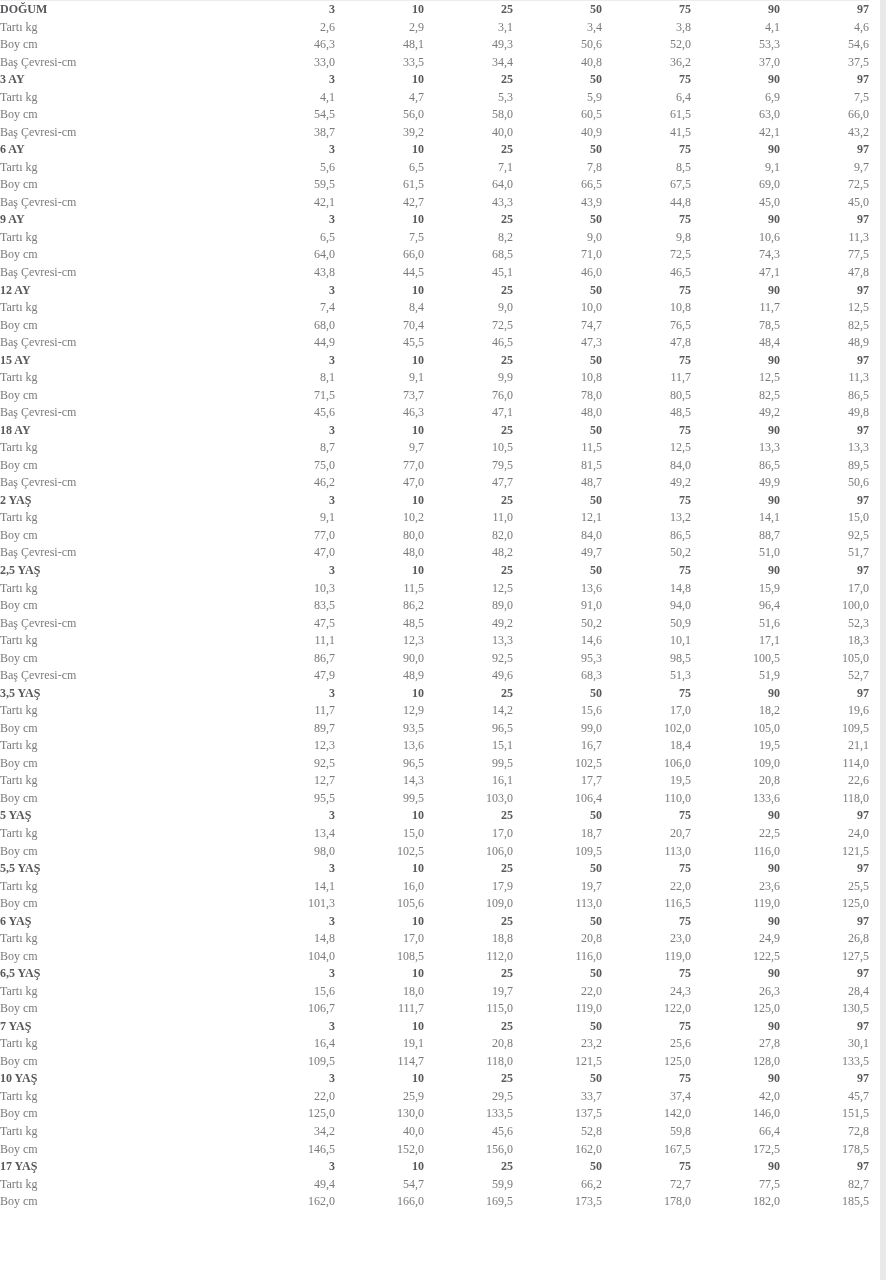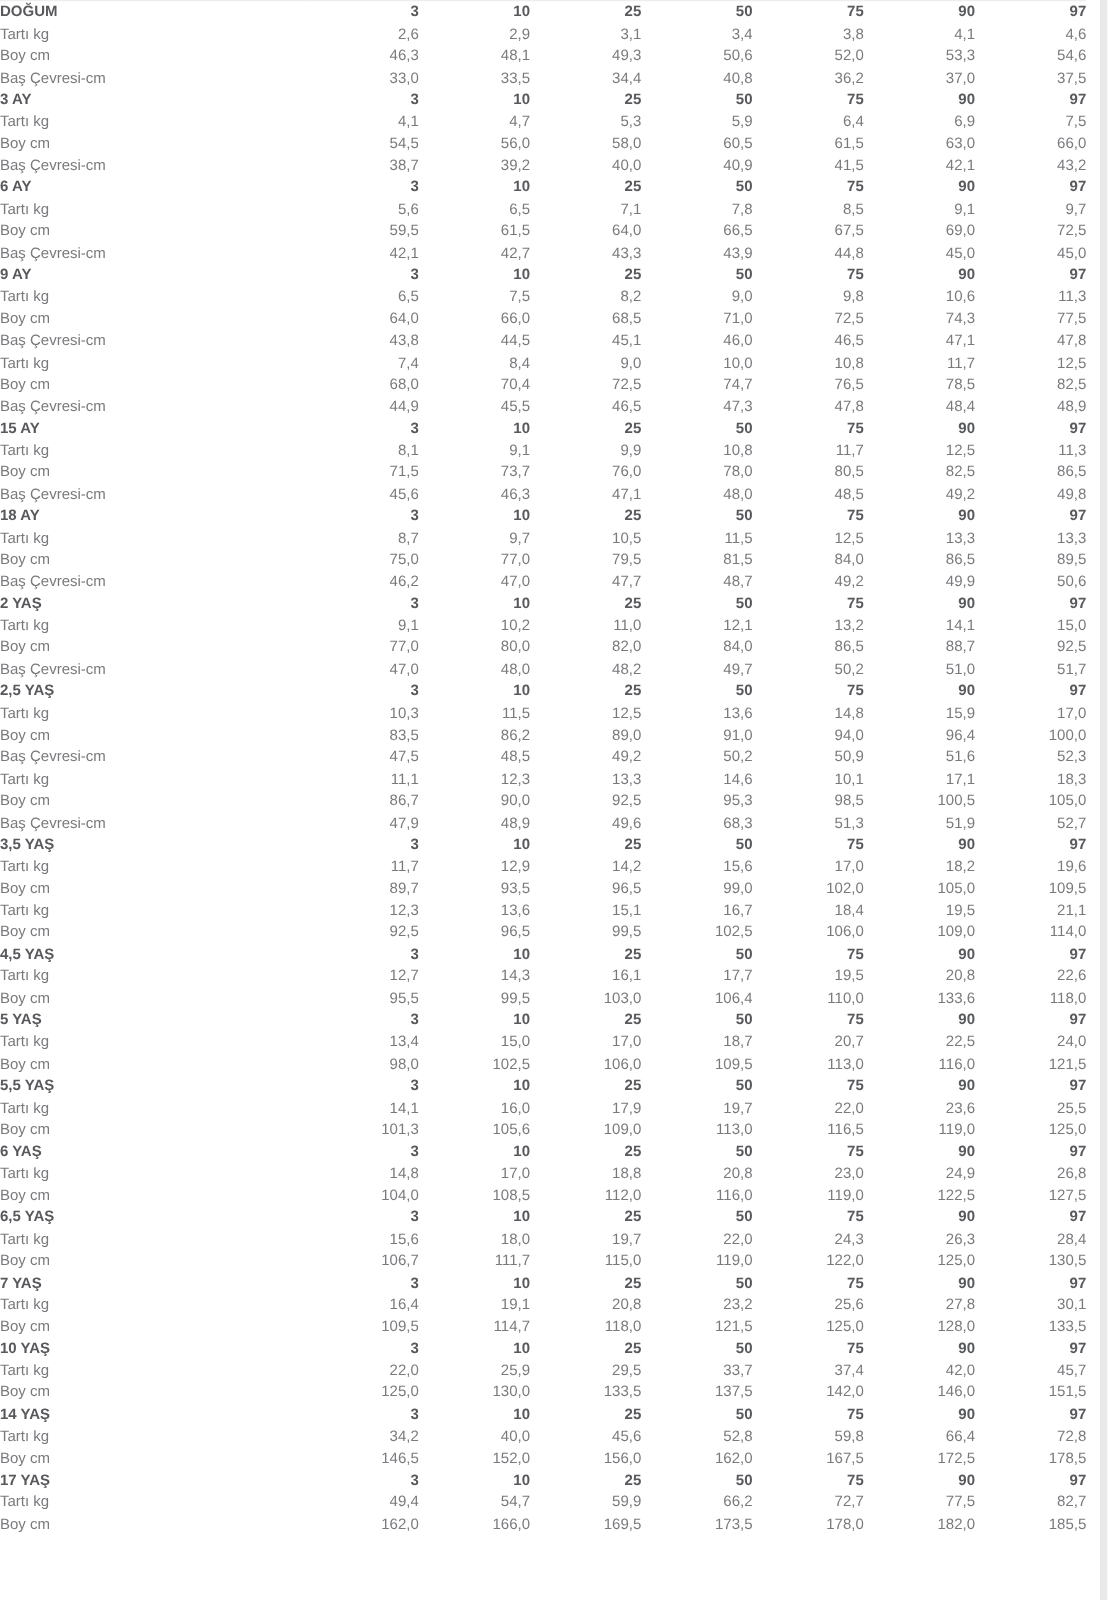--- a/index.html
+++ b/index.html
@@ -3,21 +3,21 @@
 <meta charset="utf-8">
 <style>
   * { box-sizing: border-box; margin: 0; padding: 0; }
   html, body {
     width: 886px; height: 1280px;
     background: #ffffff;
     font-family: "Liberation Sans", sans-serif;
     overflow: hidden;
     position: relative;
   }
-  .page { width: 886px; height: 978px; position: relative; }
+  .page { width: 886px; height: 978px; position: relative; font-family: Liberation Serif, serif; }
   table.growth {
     border-collapse: collapse;
     table-layout: fixed;
     width: 869px;
     border-top: 1px solid #ededed;
   }
   table.growth td {
     height: 17.53px;
     padding: 0;
     font-size: 12px;
@@ -215,20 +215,30 @@
         <tr class="data-row">
           <td class="label-cell">Baş Çevresi-cm</td>
           <td class="num-cell">43,8</td>
           <td class="num-cell">44,5</td>
           <td class="num-cell">45,1</td>
           <td class="num-cell">46,0</td>
           <td class="num-cell">46,5</td>
           <td class="num-cell">47,1</td>
           <td class="num-cell">47,8</td>
         </tr>
+        <tr class="section-row">
+          <td class="label-cell">12 AY</td>
+          <td class="num-cell">3</td>
+          <td class="num-cell">10</td>
+          <td class="num-cell">25</td>
+          <td class="num-cell">50</td>
+          <td class="num-cell">75</td>
+          <td class="num-cell">90</td>
+          <td class="num-cell">97</td>
+        </tr>
         <tr class="data-row">
           <td class="label-cell">Tartı kg</td>
           <td class="num-cell">7,4</td>
           <td class="num-cell">8,4</td>
           <td class="num-cell">9,0</td>
           <td class="num-cell">10,0</td>
           <td class="num-cell">10,8</td>
           <td class="num-cell">11,7</td>
           <td class="num-cell">12,5</td>
         </tr>
@@ -485,30 +495,20 @@
         <tr class="data-row">
           <td class="label-cell">Boy cm</td>
           <td class="num-cell">92,5</td>
           <td class="num-cell">96,5</td>
           <td class="num-cell">99,5</td>
           <td class="num-cell">102,5</td>
           <td class="num-cell">106,0</td>
           <td class="num-cell">109,0</td>
           <td class="num-cell">114,0</td>
         </tr>
-        <tr class="section-row">
-          <td class="label-cell">4,5 YAŞ</td>
-          <td class="num-cell">3</td>
-          <td class="num-cell">10</td>
-          <td class="num-cell">25</td>
-          <td class="num-cell">50</td>
-          <td class="num-cell">75</td>
-          <td class="num-cell">90</td>
-          <td class="num-cell">97</td>
-        </tr>
         <tr class="data-row">
           <td class="label-cell">Tartı kg</td>
           <td class="num-cell">12,7</td>
           <td class="num-cell">14,3</td>
           <td class="num-cell">16,1</td>
           <td class="num-cell">17,7</td>
           <td class="num-cell">19,5</td>
           <td class="num-cell">20,8</td>
           <td class="num-cell">22,6</td>
         </tr>
@@ -695,30 +695,20 @@
         <tr class="data-row">
           <td class="label-cell">Boy cm</td>
           <td class="num-cell">125,0</td>
           <td class="num-cell">130,0</td>
           <td class="num-cell">133,5</td>
           <td class="num-cell">137,5</td>
           <td class="num-cell">142,0</td>
           <td class="num-cell">146,0</td>
           <td class="num-cell">151,5</td>
         </tr>
-        <tr class="section-row">
-          <td class="label-cell">14 YAŞ</td>
-          <td class="num-cell">3</td>
-          <td class="num-cell">10</td>
-          <td class="num-cell">25</td>
-          <td class="num-cell">50</td>
-          <td class="num-cell">75</td>
-          <td class="num-cell">90</td>
-          <td class="num-cell">97</td>
-        </tr>
         <tr class="data-row">
           <td class="label-cell">Tartı kg</td>
           <td class="num-cell">34,2</td>
           <td class="num-cell">40,0</td>
           <td class="num-cell">45,6</td>
           <td class="num-cell">52,8</td>
           <td class="num-cell">59,8</td>
           <td class="num-cell">66,4</td>
           <td class="num-cell">72,8</td>
         </tr>

